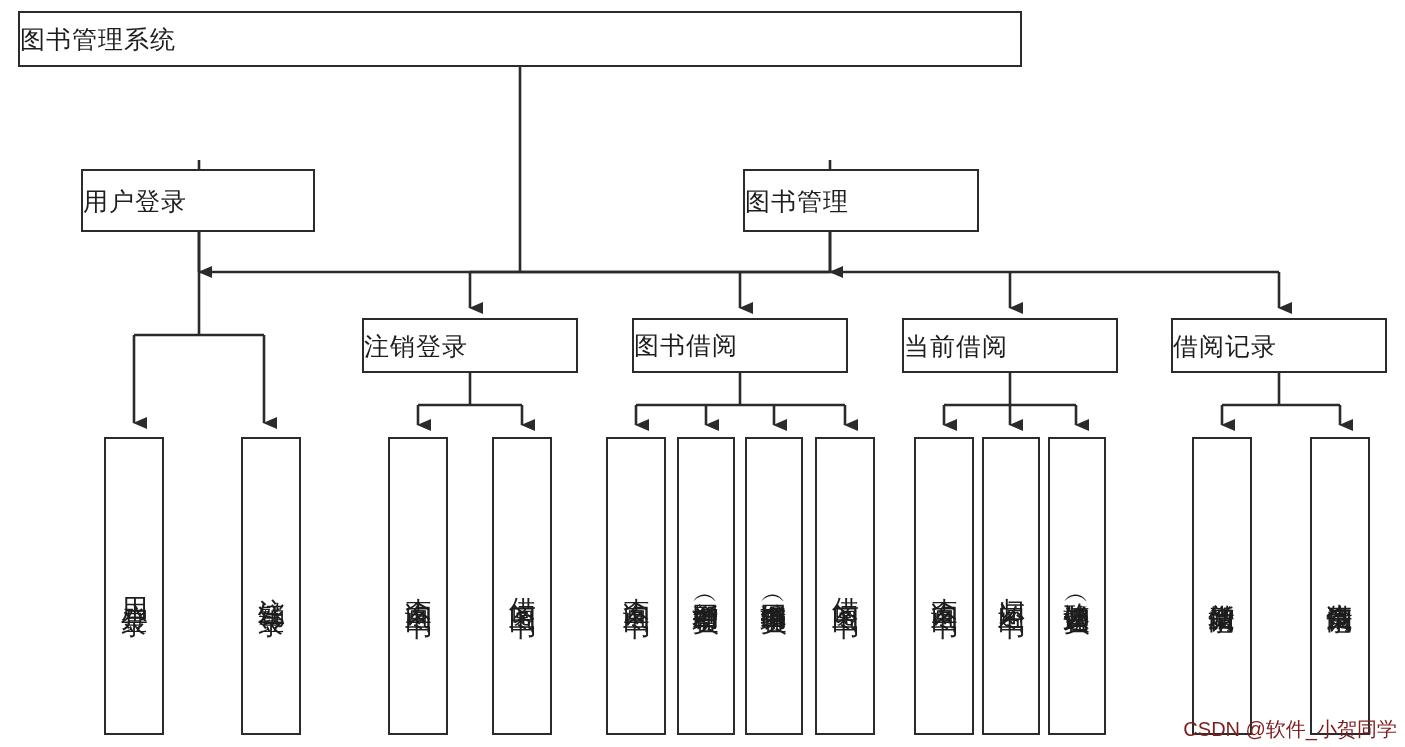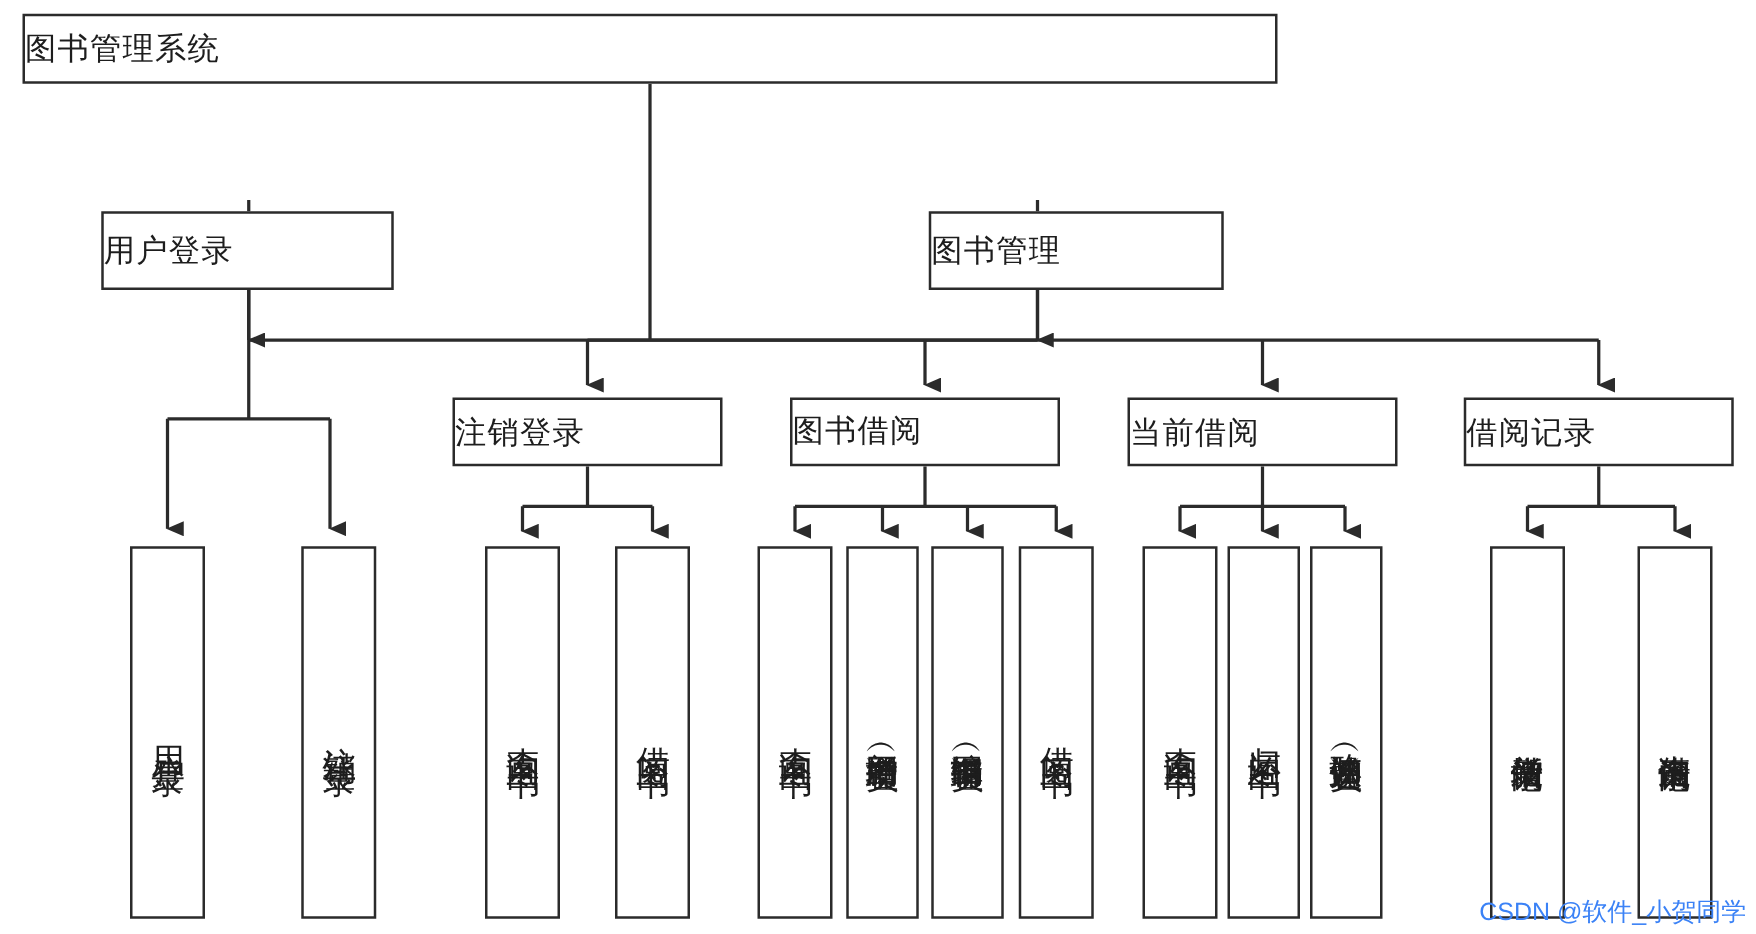--- a/index.html
+++ b/index.html
@@ -60,21 +60,21 @@
   .v-node.tight .lbl{
     font-size:26px;
     letter-spacing:1px;
     max-height:292px;
   }
   #watermark{
     position:absolute;
     right:8px;
     bottom:4px;
     font-size:20px;
-    color:#3b82f6;
+    color:#7f1d1d;
     z-index:3;
     white-space:nowrap;
     font-family:"Liberation Sans","DejaVu Sans",sans-serif;
   }
 </style>
 </head>
 <body>
 
 <div id="stage">
 

